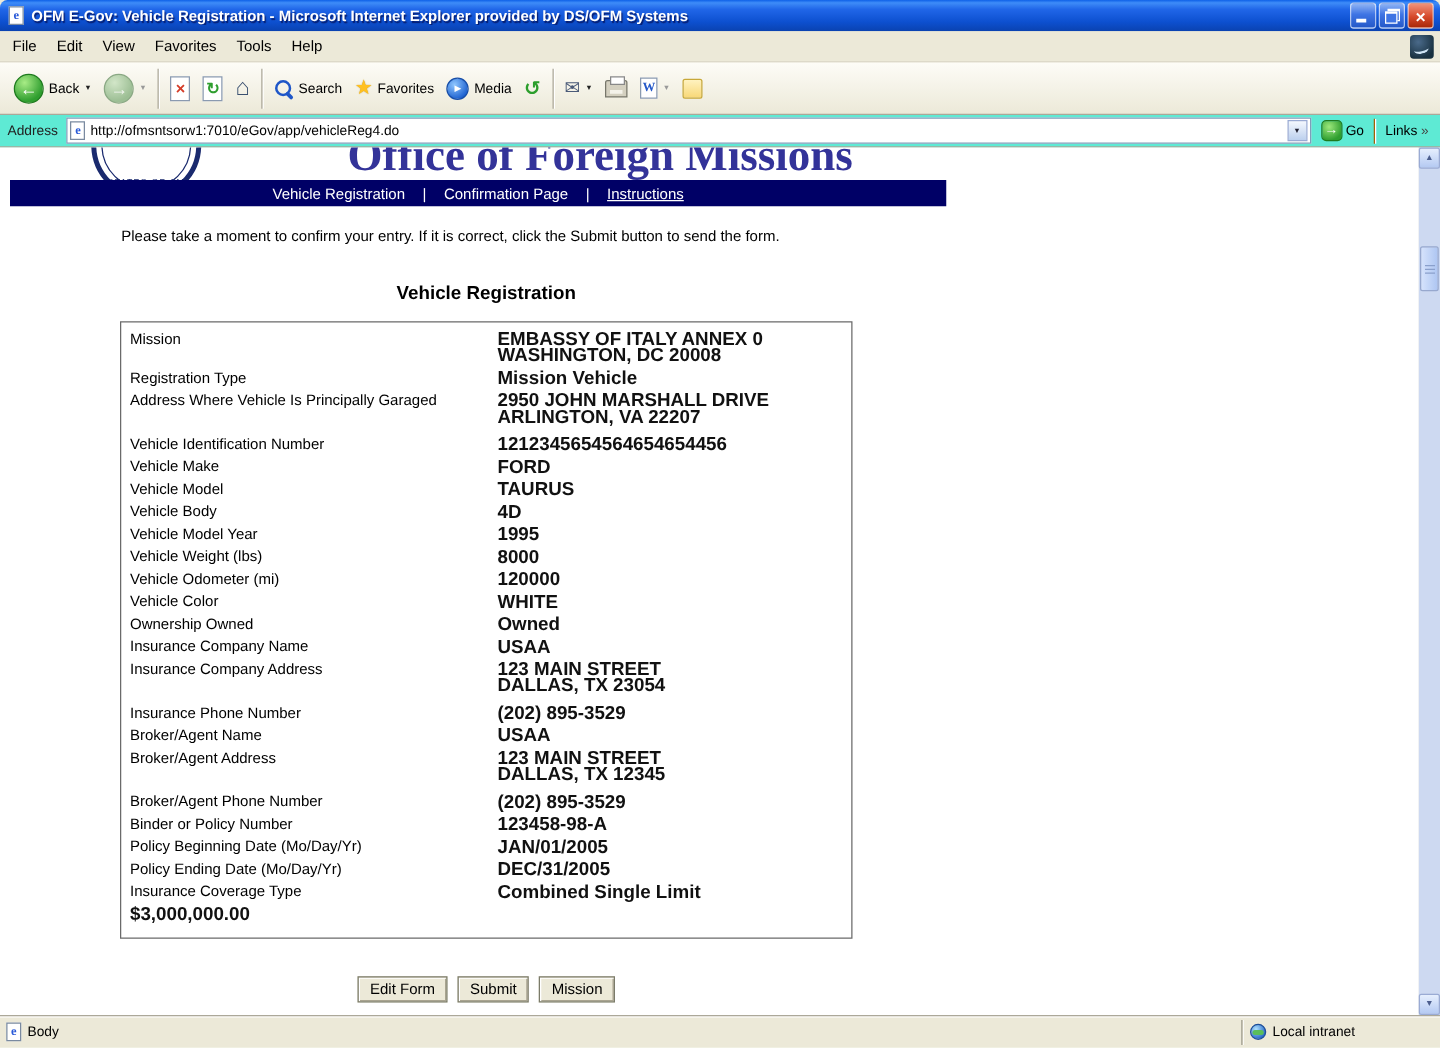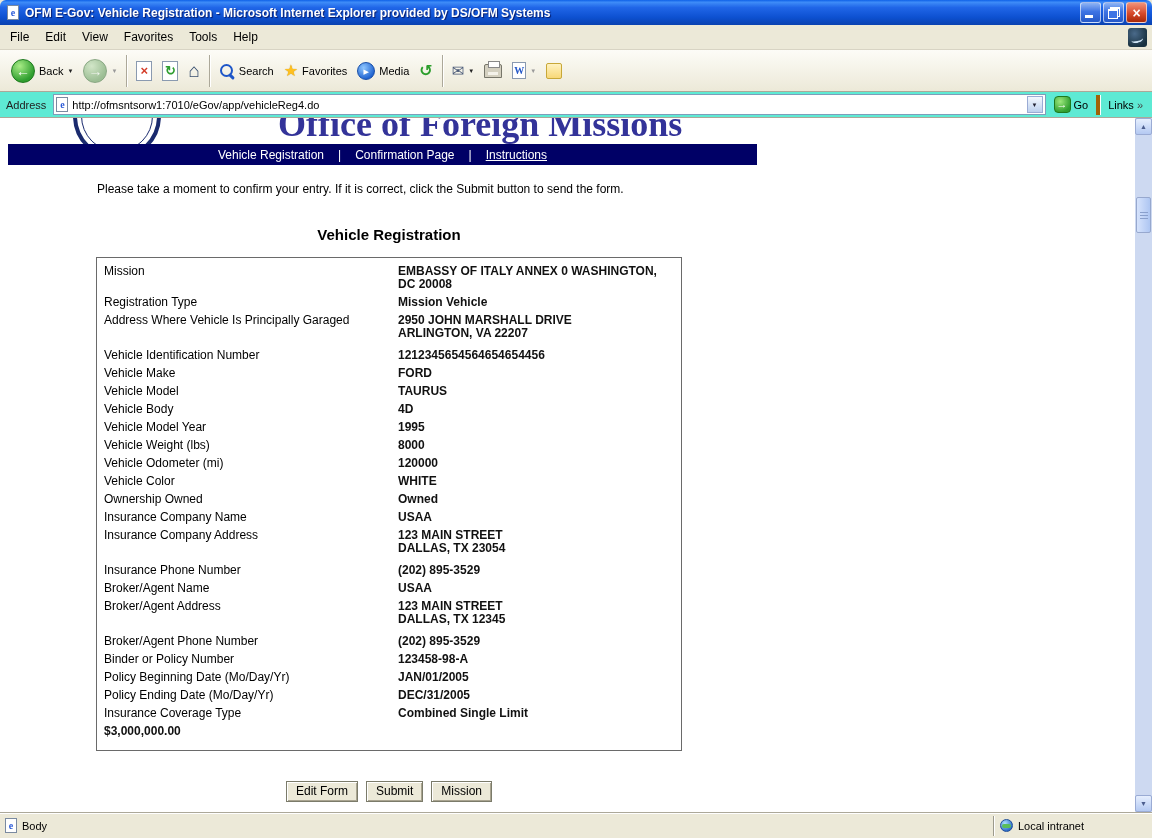--- a/index.html
+++ b/index.html
@@ -68,21 +68,21 @@
 
   
   .addressbar { position:absolute; top:92px; left:0; right:0; height:26px; background:#5eead4;
     border-bottom:1px solid #ACA899; display:flex; align-items:center; padding:0 3px; gap:4px; }
   .addr-label { font-size:11px; color:#222; padding:0 3px; }
   .addr-input { flex:1; height:21px; background:#fff; border:1px solid #7F9DB9; display:flex; align-items:center; padding:0 2px; gap:4px; }
   .addr-text { font-size:11px; color:#000; flex:1; white-space:nowrap; overflow:hidden; }
   .addr-drop { width:16px; height:17px; background:linear-gradient(180deg,#F4F8FE,#BCD0EE); border:1px solid #9AABD4; font-size:6px; color:#223; display:flex; align-items:center; justify-content:center; }
   .go-btn { display:flex; align-items:center; gap:3px; font-size:11px; padding:0 4px; }
   .go-ic { width:17px; height:17px; border-radius:4px; background:radial-gradient(circle at 35% 30%, #9CE87C, var(--go-green,#2F9E2F) 75%); border:1px solid #1E7A1E; color:#fff; font:bold 11px/15px "Liberation Sans",sans-serif; text-align:center; }
-  .links-area { display:flex; align-items:center; gap:3px; font-size:11px; padding:0 6px 0 8px; border-left:4px solid #a16207; box-shadow:1px 0 0 #fff inset; height:20px; }
+  .links-area { display:flex; align-items:center; gap:3px; font-size:11px; padding:0 6px 0 8px; border-left:1px solid #a16207; box-shadow:1px 0 0 #fff inset; height:20px; }
   .links-chev { font-size:11px; color:#444; }
 
   
   .content { position:absolute; top:118px; left:0; width:1135px; height:694px; background:#ffffff; overflow:hidden; }
   .seal { position:absolute; left:73px; top:-46px; width:88px; height:88px; border-radius:50%;
     border:4px solid #1A2A6E; background:#fff; }
   .seal::before { content:""; position:absolute; inset:4px; border:1px solid #1A2A6E; border-radius:50%; }
   .seal-text { position:absolute; bottom:6px; left:0; right:0; text-align:center; font-size:7px; color:#1A2A6E; letter-spacing:1px; }
   .brand { position:absolute; left:278px; top:-15px; font-family:"Liberation Serif", serif; font-weight:bold;
     font-size:36px; color:var(--brand-text,#333399); white-space:nowrap; }
@@ -91,21 +91,21 @@
   .nav-item { cursor:pointer; }
   .nav-link { text-decoration:underline; }
   .nav-sep { color:#fff; }
   .confirm-text { position:absolute; left:97px; top:64px; font-size:12px; color:#000; }
   .form-heading { position:absolute; left:96px; top:108px; width:586px; text-align:center; font-size:15px; font-weight:bold; color:#000; }
   .fields-box { position:absolute; left:96px; top:139px; width:586px; min-height:492px;
     border:1px solid #6A6A6A; background:#fff; padding:6px 6px 4px 7px; }
   .field-row { display:flex; margin-bottom:4px; }
   .field-row.multi { margin-bottom:8px; }
   .field-label { width:294px; font-size:12px; line-height:14px; color:#000; padding-right:6px; }
-  .field-value { flex:1; font-size:12px; font-weight:bold; line-height:13px; color:#111; padding-top:1px; }
+  .field-value { flex:1; font-size:15px; font-weight:bold; line-height:13px; color:#111; padding-top:1px; }
   .btn-row { position:absolute; left:96px; top:663px; width:586px; display:flex; justify-content:center; gap:8px; }
   .form-btn { font:12px "Liberation Sans",sans-serif; color:#000; background:#ECE9D8;
     border:1px solid #7B7B6A; box-shadow:inset 1px 1px 0 #fff, inset -1px -1px 0 #A9A490;
     padding:2px 9px 3px; cursor:pointer; }
 
   
   .scrollbar { position:absolute; top:118px; right:0; width:17px; height:694px; background:var(--scrollbar-track,#CDD9F1); }
   .sb-btn { position:absolute; left:0; width:17px; height:17px;
     background:linear-gradient(180deg,#E6EFFE,#B4C9F2); border:1px solid #9AABD4; border-radius:2px;
     color:#4C5E8E; font-size:7px; display:flex; align-items:center; justify-content:center; }

